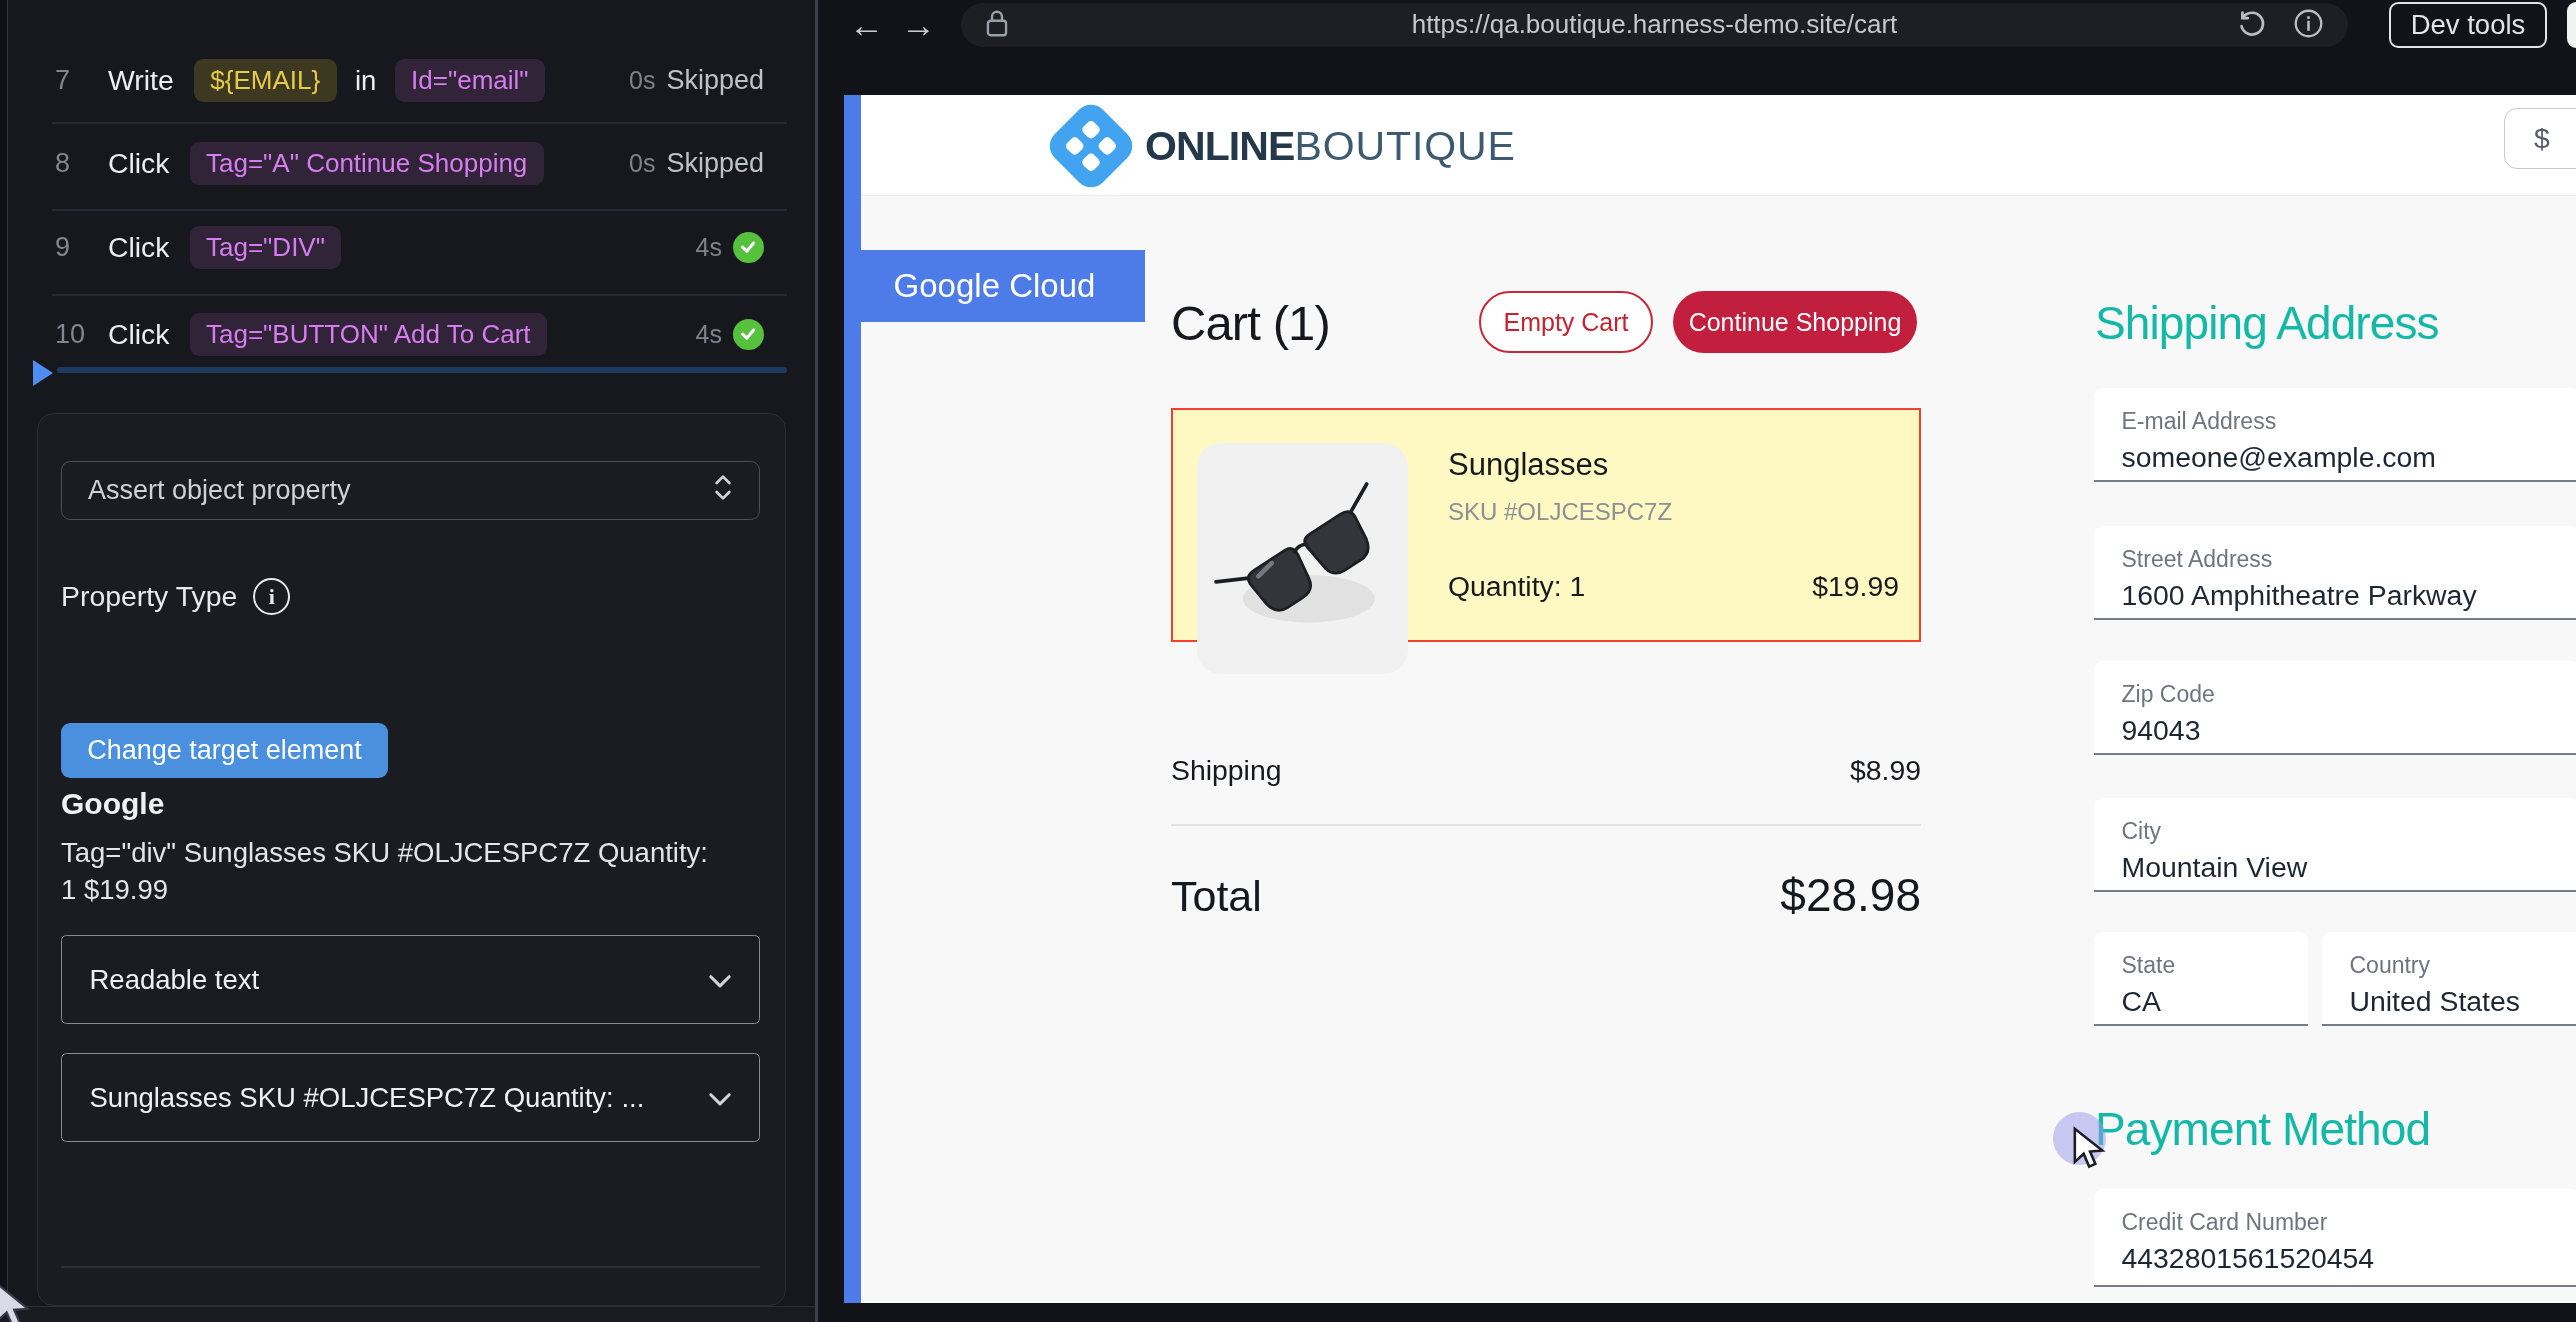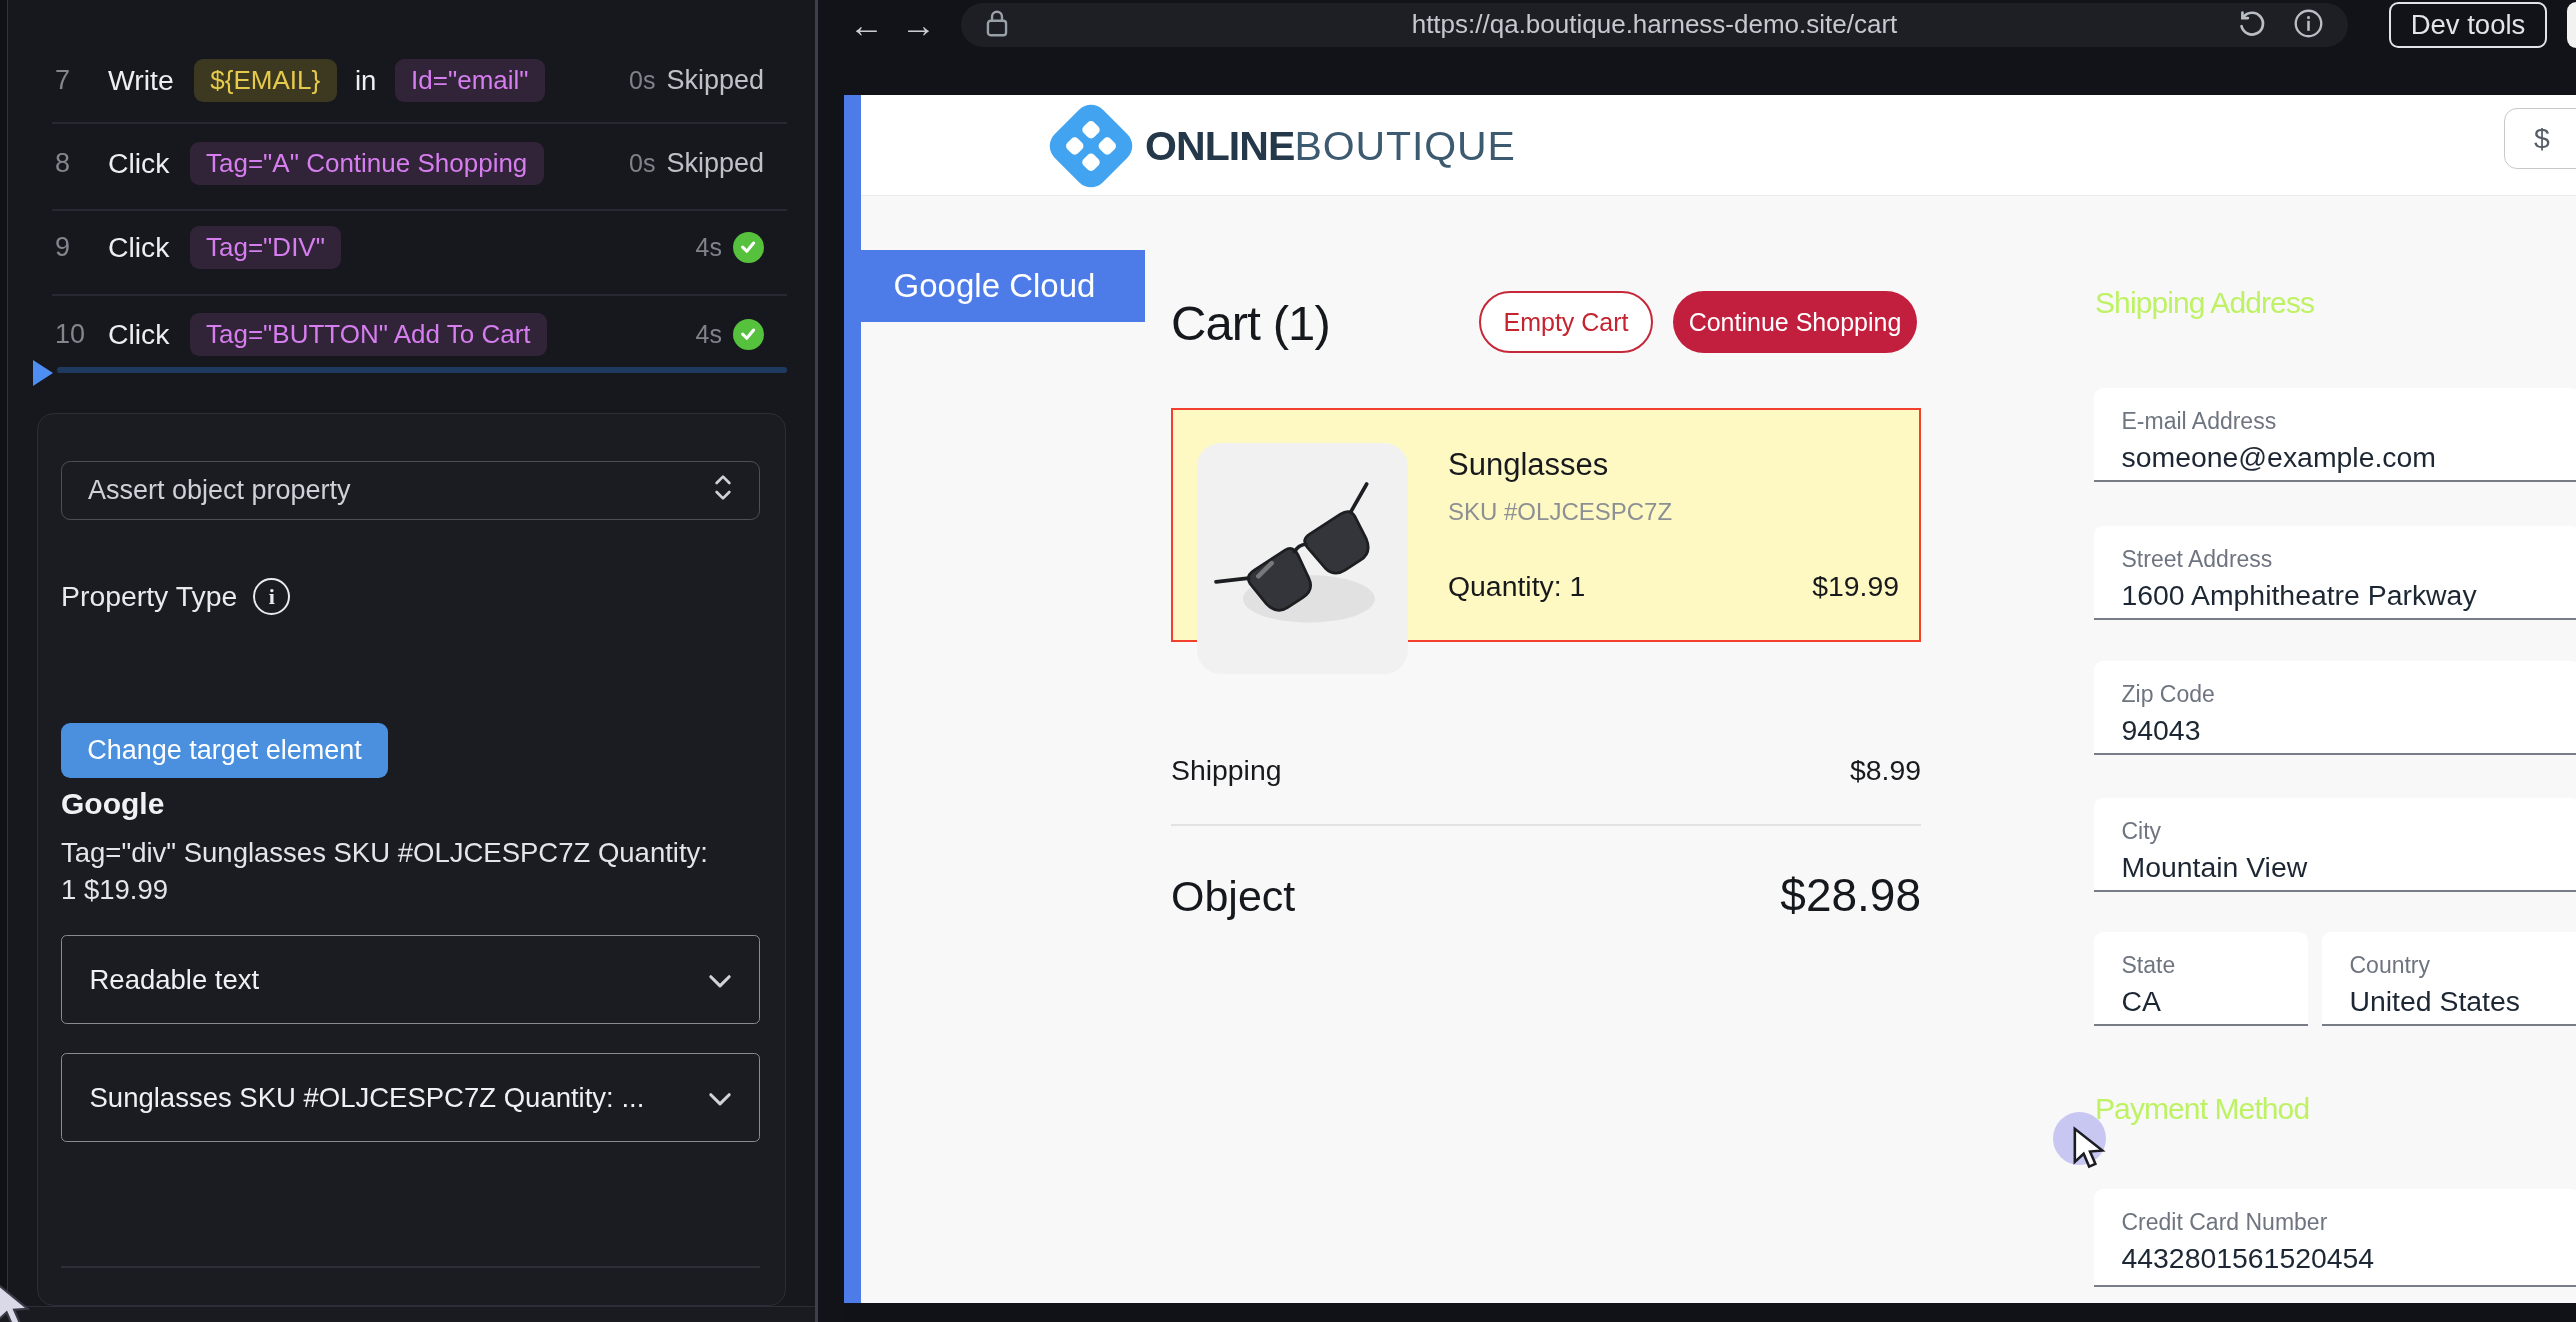--- a/index.html
+++ b/index.html
@@ -110,21 +110,21 @@
   .prod-sku  { position:absolute; left:275px; top:88px; font-size:24px; color:#8c8f94; }
   .prod-qty  { position:absolute; left:275px; bottom:37px; font-size:28.4px; color:#17191c; }
   .prod-price{ position:absolute; right:20px; bottom:37px; font-size:28.4px; color:#17191c; }
 
   .ship-label { left:1171px; top:754px; font-size:28.4px; color:#17191c; }
   .ship-value { left:1171px; top:754px; width:750px; text-align:right; font-size:28.4px; color:#17191c; }
   .sum-div { left:1171px; top:824px; width:750px; height:1.8px; background:#e2e2e2; }
   .total-label { left:1171px; top:872px; font-size:43px; font-weight:500; color:#15181c; }
   .total-value { left:1171px; top:868px; width:750px; text-align:right; font-size:46px; font-weight:500; color:#15181c; }
 
-  .col-h { font-size:30px; font-weight:500; color:#bef264; letter-spacing:-0.9px; white-space:nowrap; }
+  .col-h { font-size:46px; font-weight:500; color:#14b8a6; letter-spacing:-0.9px; white-space:nowrap;margin-top:10px; }
   .field { background:#fff; border-radius:9.2px 9.2px 0 0; border-bottom:2.8px solid #767d87; }
   .field .f-label { position:absolute; left:27.5px; top:20px; font-size:23px; color:#6e7580; white-space:nowrap; }
   .field .f-value { position:absolute; left:27.5px; top:53px; font-size:28.4px; color:#1c2733; white-space:nowrap; }
 
   .cursor-circle { left:2053px; top:1112px; width:53px; height:53px; border-radius:50%;
                    background:rgba(152,150,235,.5); }
   svg.cursor { overflow:visible; }
 </style>
 </head>
 <body>
@@ -314,21 +314,21 @@
     </div>
     <div class="prod-name">Sunglasses</div>
     <div class="prod-sku">SKU #OLJCESPC7Z</div>
     <div class="prod-qty">Quantity: 1</div>
     <div class="prod-price">$19.99</div>
   </div>
 
   <div class="abs ship-label">Shipping</div>
   <div class="abs ship-value">$8.99</div>
   <div class="abs sum-div"></div>
-  <div class="abs total-label">Object</div>
+  <div class="abs total-label">Total</div>
   <div class="abs total-value">$28.98</div>
 
   <div class="abs col-h" style="left:2095px; top:286px;">Shipping Address</div>
 
   <div class="abs field" style="left:2094px; top:388px; width:486px; height:94px;">
     <span class="f-label">E-mail Address</span>
     <span class="f-value">someone@example.com</span>
   </div>
 
   <div class="abs field" style="left:2094px; top:526px; width:486px; height:94px;">

